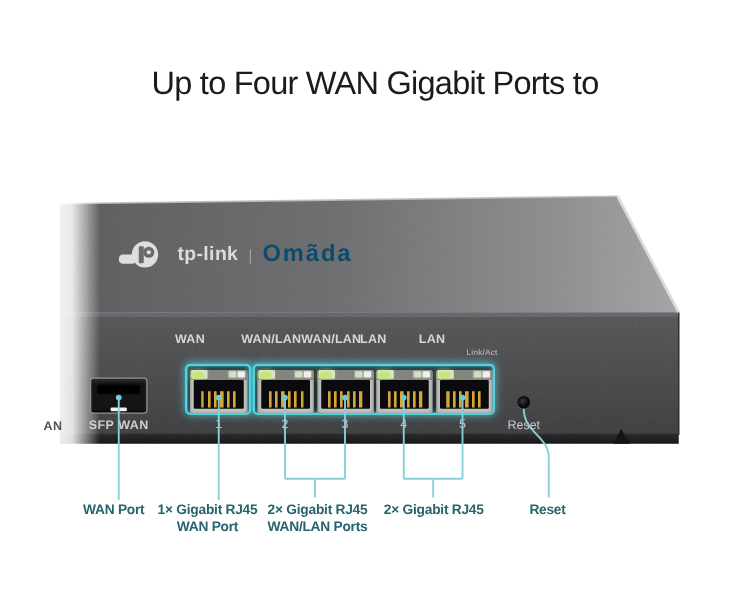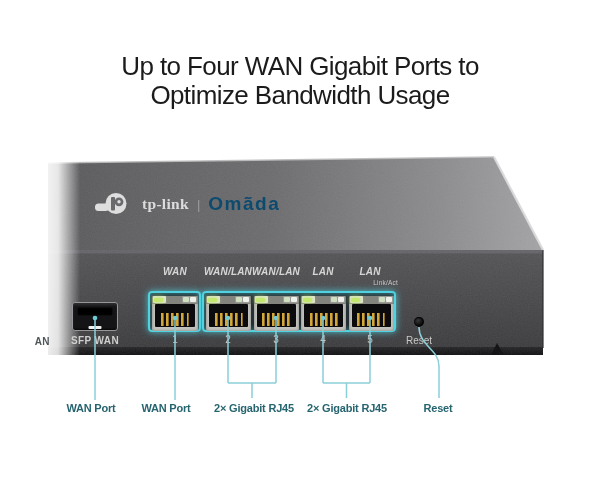--- a/index.html
+++ b/index.html
@@ -12,21 +12,21 @@
     position:absolute;top:52px;left:0;width:600px;text-align:center;
     color:#1b1b1b;font-size:26px;line-height:29px;letter-spacing:-0.6px;font-weight:400;
   }
   
   .chassis{position:absolute;left:0;top:0;z-index:1;}
   
   .logo{
     position:absolute;left:95px;top:191px;height:26px;z-index:2;
     display:flex;align-items:center;gap:7px;
   }
-  .logo .brand{font-size:15.5px;font-weight:700;color:#dcdcdc;letter-spacing:0.3px;font-family:Liberation Serif, serif;}
+  .logo .brand{font-size:15.5px;font-weight:700;color:#dcdcdc;letter-spacing:0.3px;}
   .logo .divider{font-size:13px;font-weight:400;color:#9d9da0;margin:0 1px;}
   .logo .sub{font-size:19px;font-weight:700;color:#0c4a6e;letter-spacing:1.5px;}
   
   .glowbox{
     position:absolute;top:291px;height:41px;box-sizing:border-box;z-index:2;
     border:2px solid #4fd3e0;border-radius:4px;background:rgba(8,28,32,0.55);
     box-shadow:0 0 7px rgba(80,211,224,0.85), inset 0 0 6px rgba(80,211,224,0.55);
   }
   .glowbox.b1{left:148px;width:53px;}
   .glowbox.b2{left:202px;width:194px;}
@@ -47,22 +47,22 @@
     position:absolute;left:50%;bottom:1px;transform:translateX(-50%);width:28px;height:13px;
     background:repeating-linear-gradient(90deg,#d2a73e 0 1.8px,#8a6a20 1.8px 2.6px,rgba(0,0,0,0) 2.6px 5.1px);
   }
   .port.p1{left:152px;width:46px;}
   .port.p2{left:206px;}
   .port.p3{left:253.5px;}
   .port.p4{left:301px;}
   .port.p5{left:348.5px;}
   
   .plabel{
-    position:absolute;top:266px;width:70px;margin-left:-35px;text-align:center;z-index:2;
-    font-size:10px;font-weight:700;color:#d6d6d6;letter-spacing:0.2px;font-style:italic;
+    position:absolute;top:266px;width:70px;margin-left:-35px;z-index:2;
+    font-size:10px;font-weight:700;color:#d6d6d6;letter-spacing:0.2px;
   }
   .pnum{
     position:absolute;top:334px;width:20px;margin-left:-10px;text-align:center;z-index:2;
     font-size:10px;font-weight:400;color:#c4c4c4;
   }
   .linkact{position:absolute;left:356px;top:279px;width:42px;text-align:right;z-index:2;
     font-size:6.5px;color:#c8c8c8;letter-spacing:0.2px;}
   .sfp{
     position:absolute;left:72px;top:302px;width:46px;height:29px;box-sizing:border-box;z-index:2;
     background:#141416;border:1.5px solid #95959a;border-radius:3px;
@@ -90,21 +90,20 @@
   }
   .a1{left:91px;} .a2{left:166px;} .a3{left:254px;} .a4{left:347px;} .a5{left:438px;}
 </style>
 </head>
 <body>
 
 <div class="stage">
 
   <div class="title">
     <div>Up to Four WAN Gigabit Ports to</div>
-    <div>Optimize Bandwidth Usage</div>
   </div>
 
   <svg class="chassis" width="600" height="491" aria-hidden="true">
     <defs>
       <linearGradient id="topGrad" gradientUnits="userSpaceOnUse" x1="48" y1="200" x2="543" y2="212">
         <stop offset="0" stop-color="#58585b"></stop>
         <stop offset="0.45" stop-color="#6b6b6e"></stop>
         <stop offset="0.8" stop-color="#8c8c8e"></stop>
         <stop offset="1" stop-color="#a3a3a5"></stop>
       </linearGradient>
@@ -266,24 +265,26 @@
       <circle cx="276" cy="318" r="2.3"></circle>
       <circle cx="323" cy="318" r="2.3"></circle>
       <circle cx="370" cy="318" r="2.3"></circle>
     </g>
   </svg>
 
   <div class="anno a1">
     <div>WAN Port</div>
   </div>
   <div class="anno a2">
+    <div>1× Gigabit RJ45</div>
     <div>WAN Port</div>
   </div>
   <div class="anno a3">
     <div>2× Gigabit RJ45</div>
+    <div>WAN/LAN Ports</div>
   </div>
   <div class="anno a4">
     <div>2× Gigabit RJ45</div>
   </div>
   <div class="anno a5">
     <div>Reset</div>
     <div></div>
   </div>
 
 </div>

